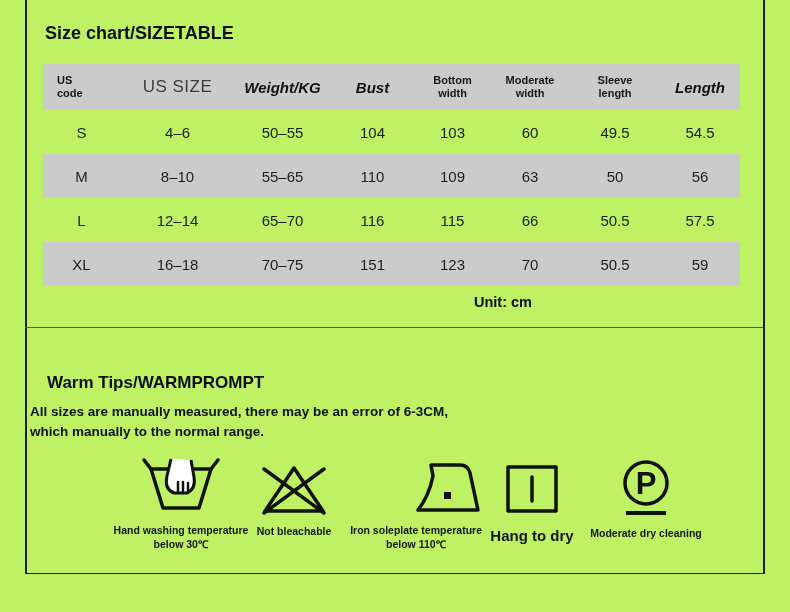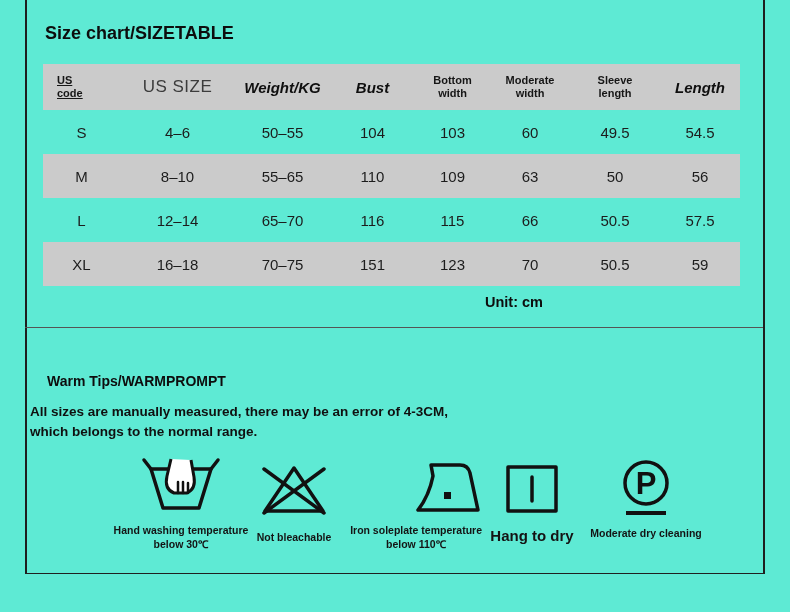--- a/index.html
+++ b/index.html
@@ -3,21 +3,21 @@
 <meta charset="utf-8">
 <style>
   * { margin: 0; padding: 0; box-sizing: border-box; }
   html, body { background: #ffffff; }
   body { font-family: "Liberation Sans", sans-serif; color: #151515; }
 
   .page {
     position: relative;
     width: 790px;
     height: 612px;
-    background: #5eead4;
+    background: #bef264;
     overflow: hidden;
   }
 
   
   .frame-left   { position: absolute; left: 25px;  top: 0; width: 1.5px; height: 574px; background: #1f1f1f; }
   .frame-right  { position: absolute; left: 763px; top: 0; width: 1.5px; height: 574px; background: #1f1f1f; }
   .frame-bottom { position: absolute; left: 25px;  top: 572.5px; width: 740px; height: 1.5px; background: #1f1f1f; }
   .divider      { position: absolute; left: 25px;  top: 327px; width: 738px; height: 1.2px; background: #555555; }
 
   .chart-title {
@@ -31,52 +31,52 @@
   }
   table.size-table th, table.size-table td { padding: 0; vertical-align: middle; text-align: center; }
   table.size-table thead tr { height: 46px; }
   table.size-table thead th { background: #cbcbcb; }
   table.size-table tbody tr { height: 44px; }
   table.size-table tbody tr:nth-child(even) { background: #cbcbcb; }
 
   .th-small { font-size: 11px; font-weight: bold; color: #161616; }
   .th-small .w { display: inline-block; max-width: 56px; line-height: 13px; }
   .th-uscode { text-align: left !important; padding-left: 14px !important; }
-  .th-uscode .w { max-width: 36px; text-align: left; text-decoration: underline; }
+  .th-uscode .w { max-width: 36px; text-align: left; }
   .th-ussize { font-size: 17px; font-weight: normal; color: #3c3c3c; letter-spacing: 0.5px; }
   .th-bold { font-size: 15px; font-weight: bold; color: #0f0f0f; font-style: italic; }
   td.size-cell { font-size: 15px; font-weight: normal; color: #1c1c1c; }
 
   .unit-note {
-    position: absolute; left: 449px; top: 294px; width: 130px;
+    position: absolute; left: 438px; top: 294px; width: 130px;
     text-align: center; font-size: 14.5px; font-weight: bold; color: #0d0d0d;
   }
 
   .tips-title {
     position: absolute; left: 47px; top: 373px;
-    font-size: 14px; font-weight: bold; color: #0d0d0d;
+    font-size: 17px; font-weight: bold; color: #0d0d0d;
   }
   .tips-note {
     position: absolute; left: 30px; top: 402px;
     font-size: 13.5px; font-weight: bold; color: #101010; line-height: 19.5px;
   }
   .tips-note span { display: block; }
 
   .care-group {
     position: absolute;
     display: flex; flex-direction: column; align-items: center;
   }
   .care-label { text-align: center; font-size: 10.5px; font-weight: bold; color: #141414; line-height: 14px; }
   .care-label span { display: block; }
   .care-label.big { font-size: 15px; line-height: 17px; }
 
   .g1 { left: 88px;  top: 456px; width: 146px; margin-left: 20px; }
   .g1 .care-label { margin-top: 9px; }
   .g2 { left: 238px; top: 461px; width: 112px; }
-  .g2 .care-label { margin-top: 15px; }
+  .g2 .care-label { margin-top: 9px; }
   .g3 { left: 346px; top: 458px; width: 136px; align-items: flex-end; }
   .g3 .care-label { margin-top: 8px; }
   .g4 { left: 477px; top: 464px; width: 110px; }
   .g4 .care-label { margin-top: 13px; }
   .g5 { left: 577px; top: 458px; width: 138px; }
   .g5 .care-label { margin-top: 9px; }
 
   svg .ln { stroke: #111111; stroke-width: 3.5; fill: none; stroke-linecap: round; stroke-linejoin: round; }
   svg .fill { fill: #111111; stroke: none; }
 </style>
@@ -156,22 +156,22 @@
         <td class="size-cell">50.5</td>
         <td class="size-cell">59</td>
       </tr>
     </tbody>
   </table>
 
   <div class="unit-note">Unit: cm</div>
 
   <h2 class="tips-title">Warm Tips/WARMPROMPT</h2>
   <p class="tips-note">
-    <span>All sizes are manually measured, there may be an error of 4-3CM,</span>
-    <span>which belongs to the normal range.</span>
+    <span>All sizes are manually measured, there may be an error of 6-3CM,</span>
+    <span>which manually to the normal range.</span>
   </p>
 
   <div class="care-group g1">
     <svg width="80" height="58" viewBox="0 0 80 58">
       <path class="ln" d="M3 4 L10 13 L70 13 L77 4"></path>
       <path class="ln" d="M10 13 L22 52 L58 52 L70 13"></path>
       <path d="M30 3 L26 20 Q23 33 33 37 L46 37 Q55 33 53 21 L50 4" fill="#ffffff" stroke="#111111" stroke-width="3" stroke-linejoin="round"></path>
       <path d="M37 37 V26 M42 37 V26 M47 37 V27" stroke="#111111" stroke-width="2.5" fill="none" stroke-linecap="round"></path>
     </svg>
     <div class="care-label">

